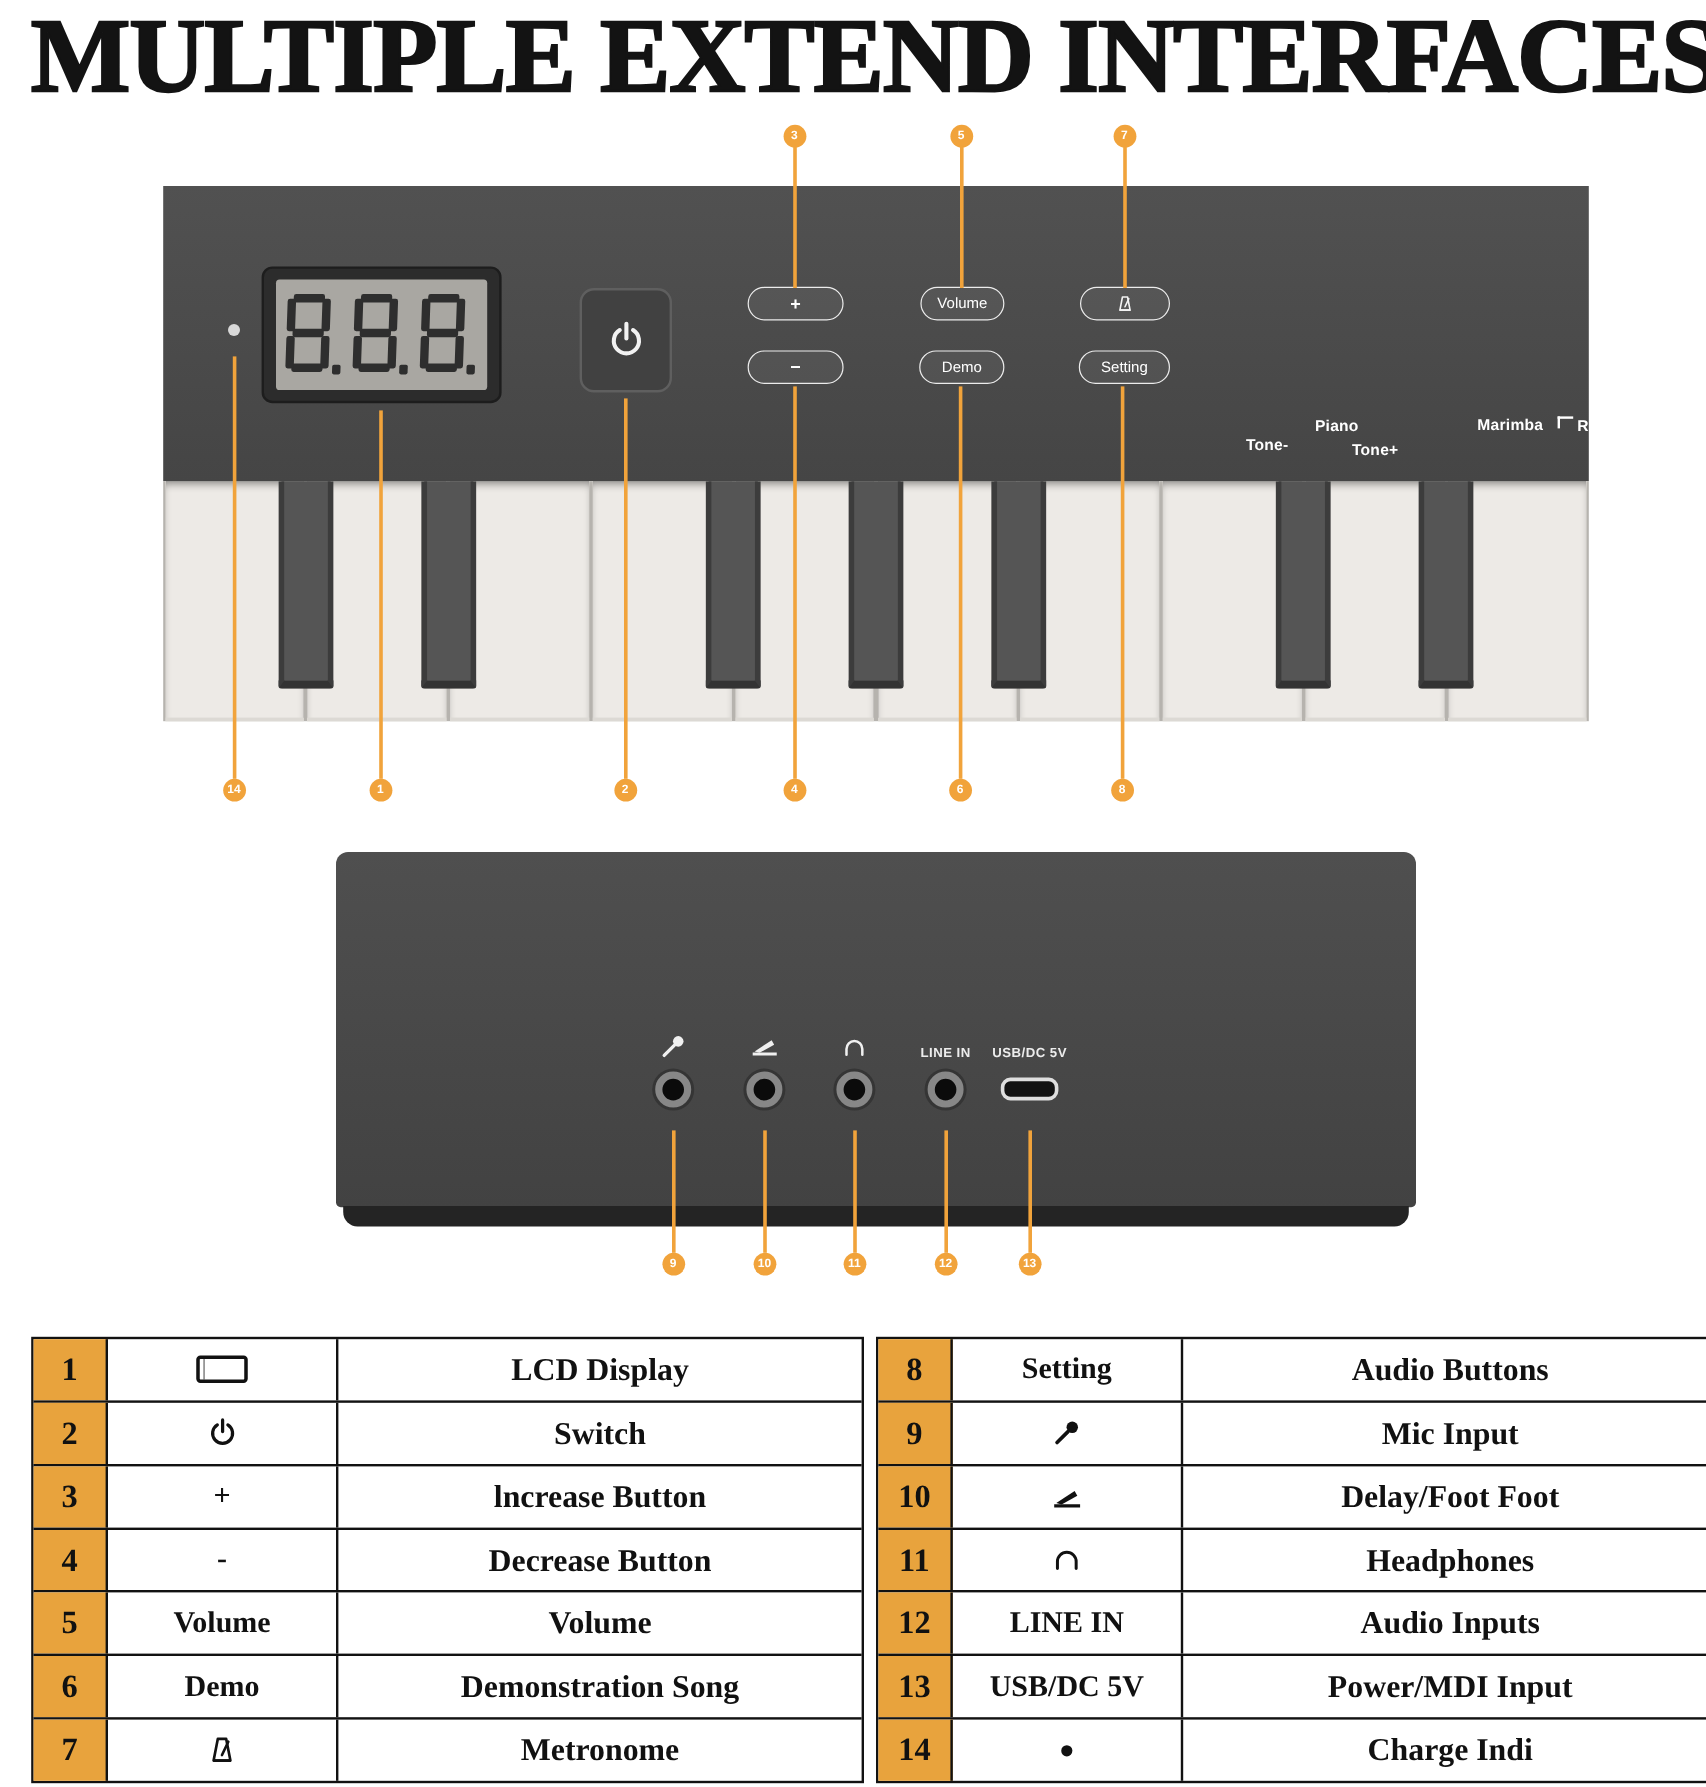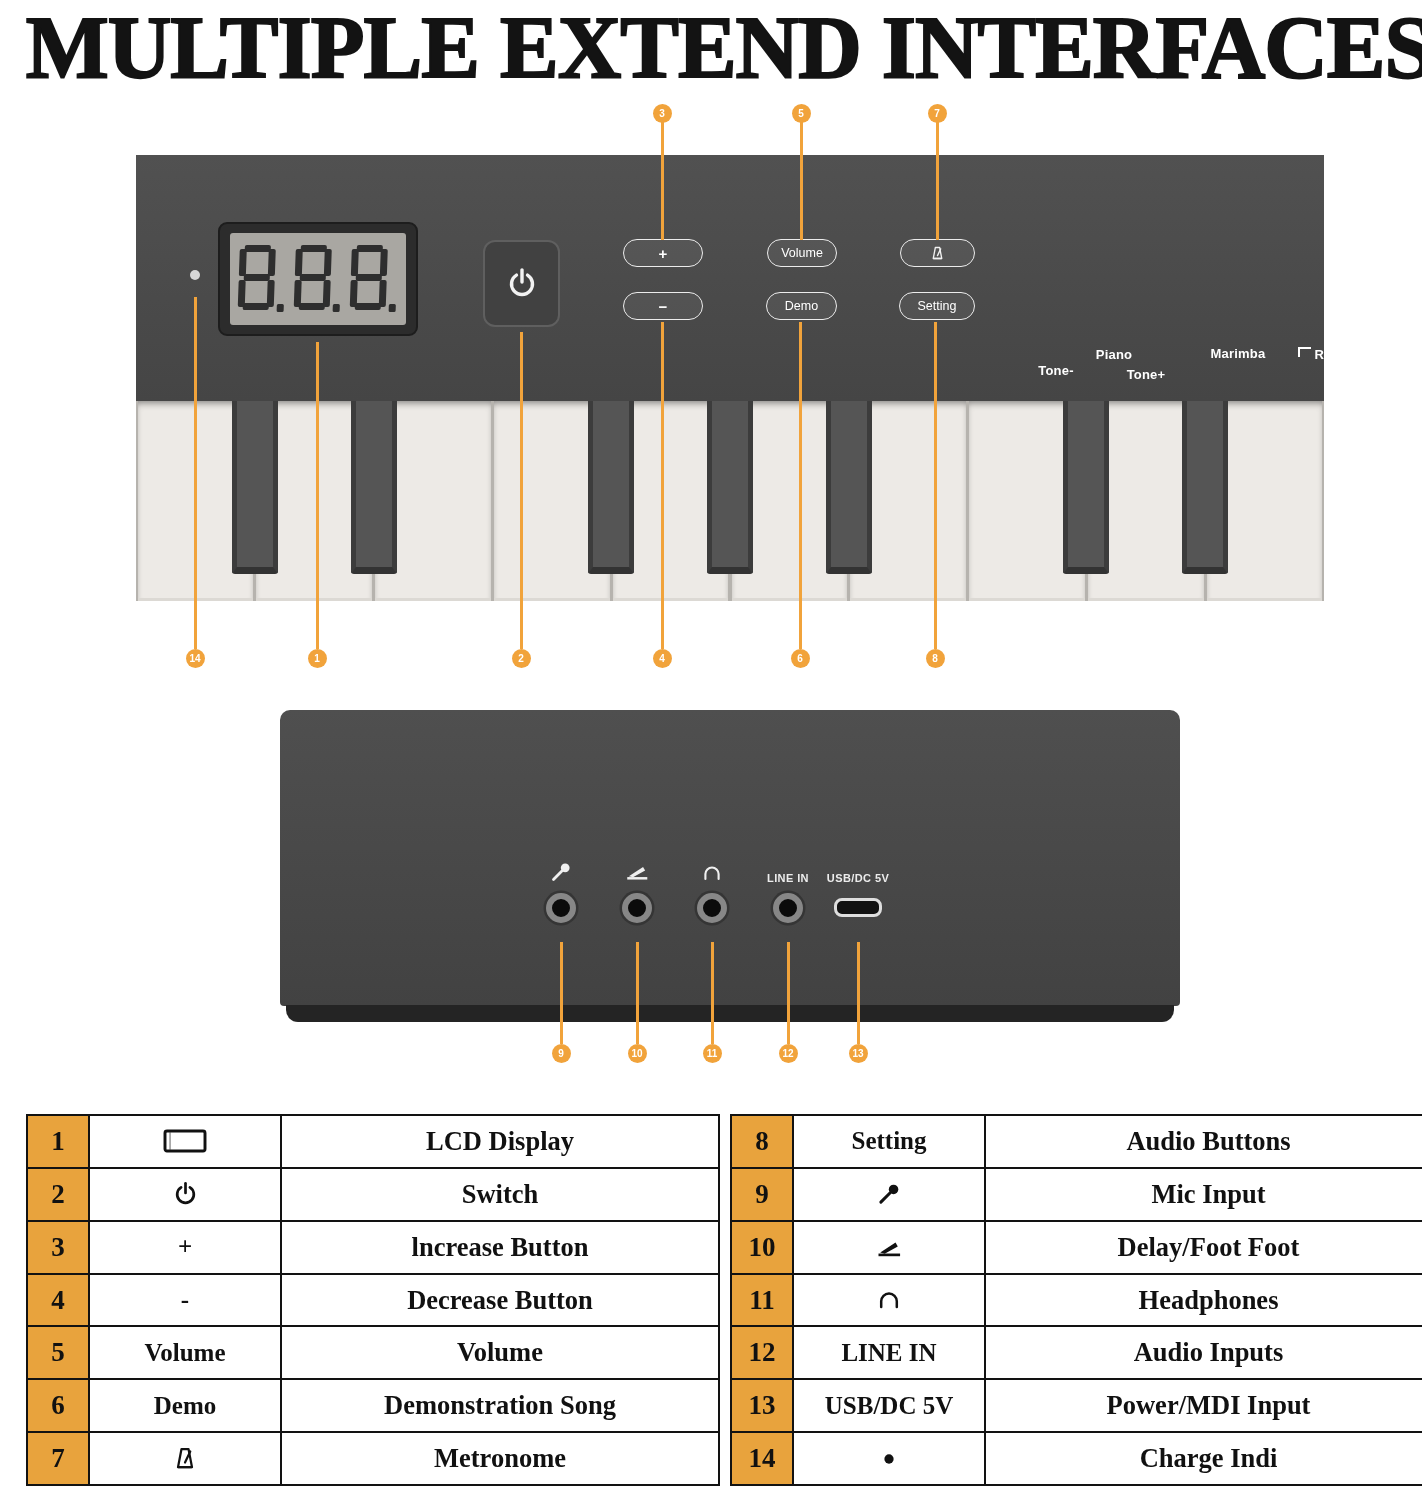--- a/index.html
+++ b/index.html
@@ -150,21 +150,21 @@
             <line x1="6.5" y1="19" x2="17.5" y2="19" stroke="currentColor" stroke-width="1.9" stroke-linecap="round"></line>
           </svg>
         </div>
       <div class="pill" id="btn-setting">
         <span>Setting</span>
       </div>
       <div id="key-labels">
           <div class="key-label" style="left: 872px; top: 208px; text-align: center;">Tone-</div>
           <div class="key-label" style="left: 930px; top: 192px;">Piano</div>
           <div class="key-label" style="left: 962px; top: 212px;">Tone+</div>
-          <div class="key-label" style="left: 1054px; top: 191px;">Marimba</div>
+          <div class="key-label" style="left: 1054px; top: 191px; text-align: right;">Marimba</div>
           <div class="key-label" style="left: 1132px; top: 192px;"><span class="rh-bracket"></span>RH</div>
         </div>
     </div>
     <div id="keys">
         <div class="white-key" style="left: 1.5px; width: 115.8px;"></div>
         <div class="white-key" style="left: 120.3px; width: 115.8px;"></div>
         <div class="white-key" style="left: 239.1px; width: 115.8px;"></div>
         <div class="white-key" style="left: 357.9px; width: 115.8px;"></div>
         <div class="white-key" style="left: 476.7px; width: 115.8px;"></div>
         <div class="white-key" style="left: 595.5px; width: 115.8px;"></div>

